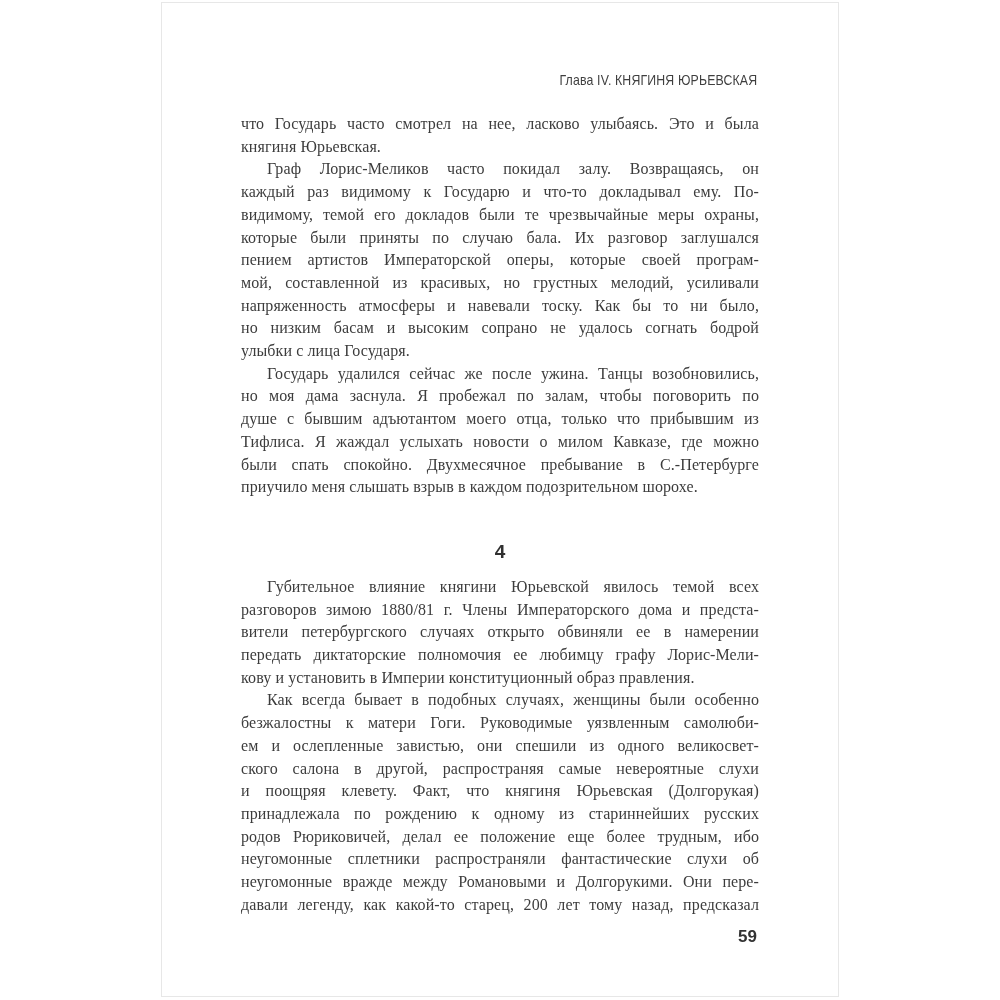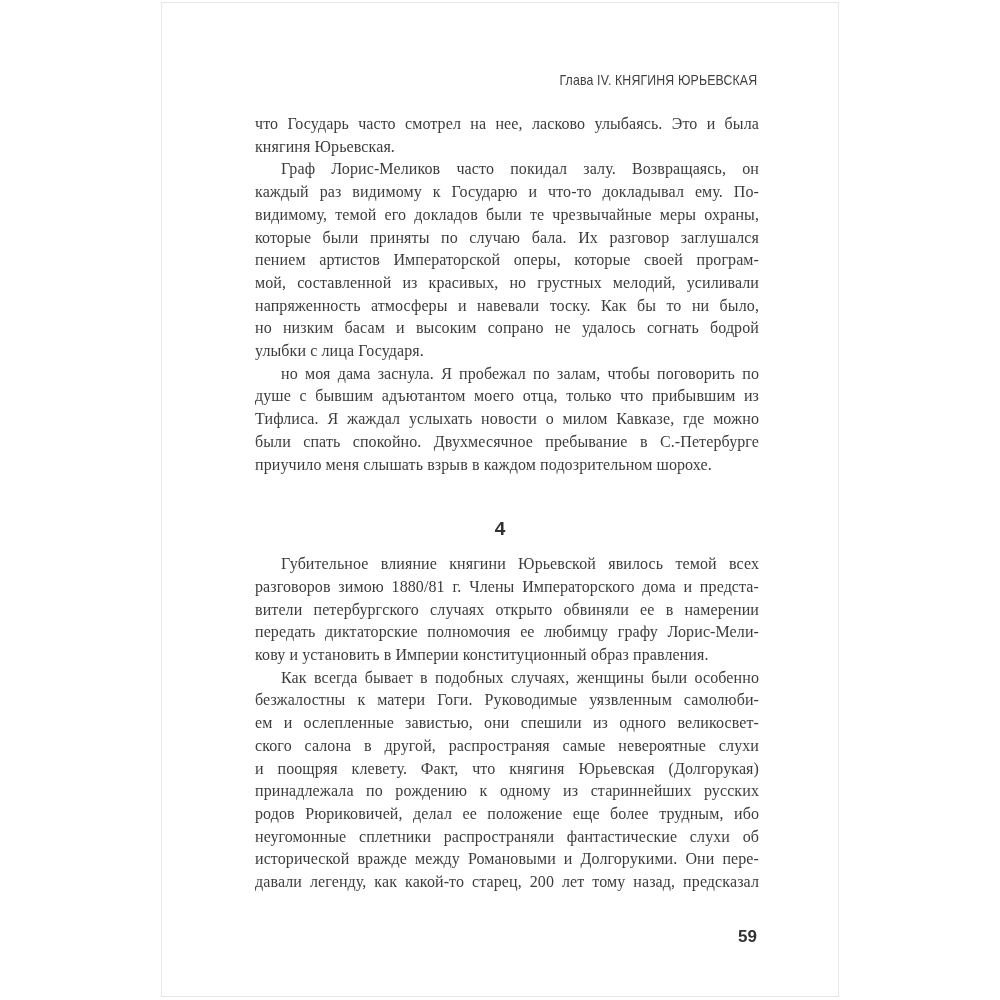--- a/index.html
+++ b/index.html
@@ -49,21 +49,20 @@
     font-size: 16px;
     line-height: 22.7px;
     color: var(--text-color);
     letter-spacing: 0.1px;
   }
 
   .paragraph { }
   .line {
     text-align: justify;
     text-align-last: justify;
-    margin-left: 14px;
   }
   .line.last { text-align-last: left; }
   .paragraph.indent .line:first-child { text-indent: 26px; }
 
   .section-heading {
     margin-top: 42px;
     margin-bottom: 13px;
     height: 22px;
     line-height: 22px;
     text-align: center;
@@ -102,20 +101,21 @@
           <div class="line">каждый раз видимому к Государю и что-то докладывал ему. По-</div>
           <div class="line">видимому, темой его докладов были те чрезвычайные меры охраны,</div>
           <div class="line">которые были приняты по случаю бала. Их разговор заглушался</div>
           <div class="line">пением артистов Императорской оперы, которые своей програм-</div>
           <div class="line">мой, составленной из красивых, но грустных мелодий, усиливали</div>
           <div class="line">напряженность атмосферы и навевали тоску. Как бы то ни было,</div>
           <div class="line">но низким басам и высоким сопрано не удалось согнать бодрой</div>
           <div class="line last">улыбки с лица Государя.</div>
         </div>
         <div class="paragraph indent">
+          <div class="line">Государь удалился сейчас же после ужина. Танцы возобновились,</div>
           <div class="line">но моя дама заснула. Я пробежал по залам, чтобы поговорить по</div>
           <div class="line">душе с бывшим адъютантом моего отца, только что прибывшим из</div>
           <div class="line">Тифлиса. Я жаждал услыхать новости о милом Кавказе, где можно</div>
           <div class="line">были спать спокойно. Двухмесячное пребывание в С.-Петербурге</div>
           <div class="line last">приучило меня слышать взрыв в каждом подозрительном шорохе.</div>
         </div>
         <div class="section-heading">4</div>
         <div class="paragraph indent">
           <div class="line">Губительное влияние княгини Юрьевской явилось темой всех</div>
           <div class="line">разговоров зимою 1880/81 г. Члены Императорского дома и предста-</div>
@@ -125,21 +125,21 @@
         </div>
         <div class="paragraph indent">
           <div class="line">Как всегда бывает в подобных случаях, женщины были особенно</div>
           <div class="line">безжалостны к матери Гоги. Руководимые уязвленным самолюби-</div>
           <div class="line">ем и ослепленные завистью, они спешили из одного великосвет-</div>
           <div class="line">ского салона в другой, распространяя самые невероятные слухи</div>
           <div class="line">и поощряя клевету. Факт, что княгиня Юрьевская (Долгорукая)</div>
           <div class="line">принадлежала по рождению к одному из стариннейших русских</div>
           <div class="line">родов Рюриковичей, делал ее положение еще более трудным, ибо</div>
           <div class="line">неугомонные сплетники распространяли фантастические слухи об</div>
-          <div class="line">исторической вражде между Романовыми и Долгорукими. Они пере-</div>
+          <div class="line">неугомонные вражде между Романовыми и Долгорукими. Они пере-</div>
           <div class="line">давали легенду, как какой-то старец, 200 лет тому назад, предсказал</div>
         </div>
       </div>
 
     <div class="page-number">59</div>
 
   </div>
 </div>
 
 </body></html>

